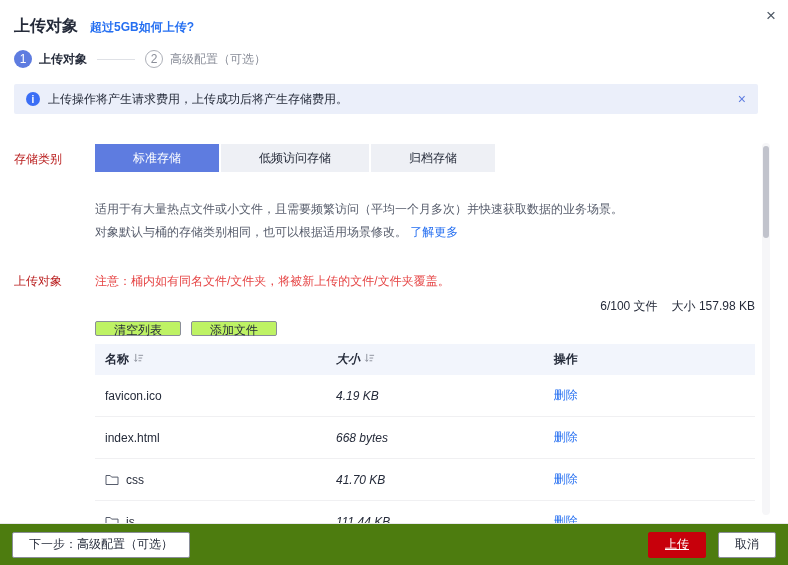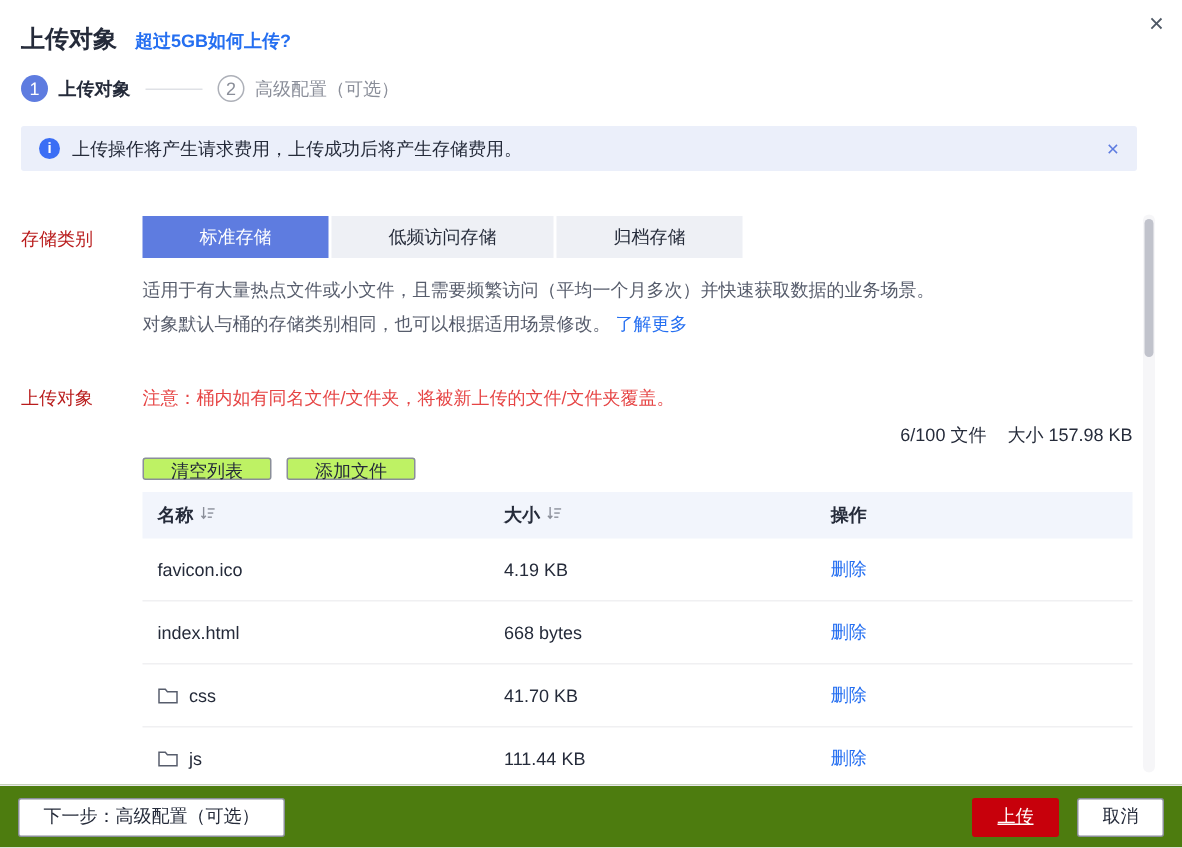--- a/index.html
+++ b/index.html
@@ -33,34 +33,34 @@
   .form-row { display:flex; padding:0 33px 0 14px; }
   .form-row.storage { margin-top:30px; }
   .form-row.upload { margin-top:22px; }
   .form-label { width:81px; flex:0 0 81px; font-size:12px; color:#b91c1c; padding-top:7px; }
   .form-content { flex:1; min-width:0; }
 
   .tabs { display:flex; gap:2px; }
   .tab { height:28px; padding:0 38px; border:none; background:#eef0f5; color:#252b3a; font-size:12px; cursor:pointer; font-family:inherit; }
   .tab.selected { background:#5e7ce0; color:#fff; }
   .desc { font-size:12px; color:#575d6c; line-height:23px; }
-  .desc:first-of-type { margin-top:10px; }
+  .desc:first-of-type { margin-top:26px; }
   .learn-more { color:#256ff1; text-decoration:none; cursor:pointer; }
 
   .warning { font-size:12px; color:#e64545; padding-top:7px; }
   .stats-row { display:flex; justify-content:flex-end; gap:14px; font-size:12px; color:#252b3a; margin-top:8px; }
   .btn-row { display:flex; gap:10px; margin-top:6px; }
   .btn-outline { height:15px; padding:0 18px; background:#bef264; border:1px solid #8a8e99; border-radius:2px; font-size:12px; color:#252b3a; cursor:pointer; font-family:inherit; }
 
   
   table.file-table { width:100%; border-collapse:collapse; margin-top:8px; }
   .file-table th { background:#f2f5fc; font-size:12px; color:#252b3a; text-align:left; font-weight:bold; padding:7px 10px; }
   .file-table td { font-size:12px; color:#252b3a; padding:12px 10px; border-bottom:1px solid #f0f0f2; }
   .file-table th:nth-child(1), .file-table td:nth-child(1) { width:35%; }
-  .file-table th:nth-child(2), .file-table td:nth-child(2) { width:33%; }
+  .file-table th:nth-child(2), .file-table td:nth-child(2) { width:33%;font-style:italic; }
   .sort-icon { display:inline-block; vertical-align:-1px; margin-left:4px; cursor:pointer; }
   .name-cell { display:flex; align-items:center; gap:7px; }
   .folder-icon { display:inline-flex; }
   .del-link { color:#256ff1; text-decoration:none; cursor:pointer; }
 
   .h-scroll { width:26px; height:4px; border-radius:2px; background:#c6c8cf; margin:8px 0 0 142px; }
 
   
   .v-scrollbar { position:absolute; right:18px; top:143px; width:8px; height:372px; background:#f6f6f8; border-radius:4px; }
   .v-thumb { position:absolute; top:3px; left:1px; width:6px; height:92px; background:#c1c3cc; border-radius:3px; cursor:pointer; }

